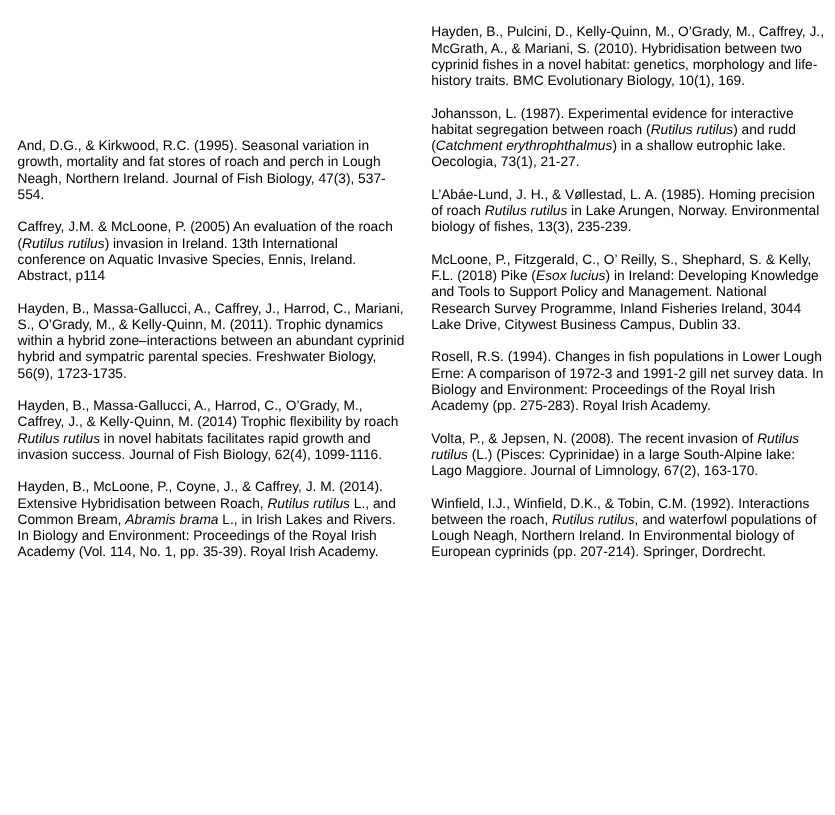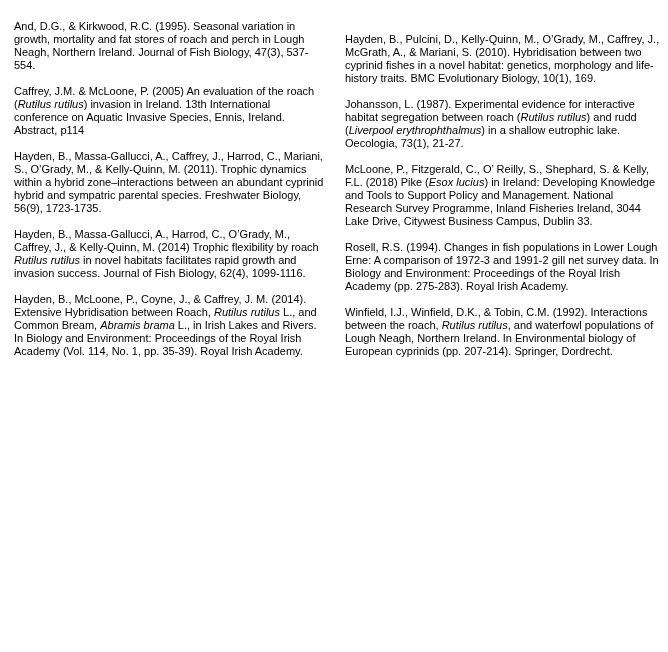--- a/index.html
+++ b/index.html
@@ -47,19 +47,21 @@
   <div class="cols">
     <div class="col-left">
         <p class="ref"><span>And, D.G., &amp; Kirkwood, R.C. (1995). Seasonal variation in growth, mortality and fat stores of roach and perch in Lough Neagh, Northern Ireland. Journal of Fish Biology, 47(3), 537-554.</span></p>
         <p class="ref"><span>Caffrey, J.M. &amp; McLoone, P. (2005) An evaluation of the roach (</span><i>Rutilus rutilus</i><span>) invasion in Ireland. 13th International conference on Aquatic Invasive Species, Ennis, Ireland. Abstract, p114</span></p>
         <p class="ref"><span>Hayden, B., Massa-Gallucci, A., Caffrey, J., Harrod, C., Mariani, S., O’Grady, M., &amp; Kelly-Quinn, M. (2011). Trophic dynamics within a hybrid zone–interactions between an abundant cyprinid hybrid and sympatric parental species. Freshwater Biology, 56(9), 1723-1735.</span></p>
         <p class="ref"><span>Hayden, B., Massa-Gallucci, A., Harrod, C., O’Grady, M., Caffrey, J., &amp; Kelly-Quinn, M. (2014) Trophic flexibility by roach </span><i>Rutilus rutilus</i><span> in novel habitats facilitates rapid growth and invasion success. Journal of Fish Biology, 62(4), 1099-1116.</span></p>
         <p class="ref"><span>Hayden, B., McLoone, P., Coyne, J., &amp; Caffrey, J. M. (2014). Extensive Hybridisation between Roach, </span><i>Rutilus rutilus</i><span> L., and Common Bream, </span><i>Abramis brama</i><span> L., in Irish Lakes and Rivers. In Biology and Environment: Proceedings of the Royal Irish Academy (Vol. 114, No. 1, pp. 35-39). Royal Irish Academy.</span></p>
       </div>
     <div class="col-right">
         <p class="ref"><span>Hayden, B., Pulcini, D., Kelly-Quinn, M., O’Grady, M., Caffrey, J., McGrath, A., &amp; Mariani, S. (2010). Hybridisation between two cyprinid fishes in a novel habitat: genetics, morphology and life-history traits. BMC Evolutionary Biology, 10(1), 169.</span></p>
-        <p class="ref"><span>Johansson, L. (1987). Experimental evidence for interactive habitat segregation between roach (</span><i>Rutilus rutilus</i><span>) and rudd (</span><i>Liverpool erythrophthalmus</i><span>) in a shallow eutrophic lake. Oecologia, 73(1), 21-27.</span></p>
+        <p class="ref"><span>Johansson, L. (1987). Experimental evidence for interactive habitat segregation between roach (</span><i>Rutilus rutilus</i><span>) and rudd (</span><i>Catchment erythrophthalmus</i><span>) in a shallow eutrophic lake. Oecologia, 73(1), 21-27.</span></p>
+        <p class="ref"><span>L’Abáe-Lund, J. H., &amp; Vøllestad, L. A. (1985). Homing precision of roach </span><i>Rutilus rutilus</i><span> in Lake Arungen, Norway. Environmental biology of fishes, 13(3), 235-239.</span></p>
         <p class="ref"><span>McLoone, P., Fitzgerald, C., O’ Reilly, S., Shephard, S. &amp; Kelly, F.L. (2018) Pike (</span><i>Esox lucius</i><span>) in Ireland: Developing Knowledge and Tools to Support Policy and Management. National Research Survey Programme, Inland Fisheries Ireland, 3044 Lake Drive, Citywest Business Campus, Dublin 33.</span></p>
         <p class="ref"><span>Rosell, R.S. (1994). Changes in fish populations in Lower Lough Erne: A comparison of 1972-3 and 1991-2 gill net survey data. In Biology and Environment: Proceedings of the Royal Irish Academy (pp. 275-283). Royal Irish Academy.</span></p>
+        <p class="ref"><span>Volta, P., &amp; Jepsen, N. (2008). The recent invasion of </span><i>Rutilus rutilus</i><span> (L.) (Pisces: Cyprinidae) in a large South-Alpine lake: Lago Maggiore. Journal of Limnology, 67(2), 163-170.</span></p>
         <p class="ref"><span>Winfield, I.J., Winfield, D.K., &amp; Tobin, C.M. (1992). Interactions between the roach, </span><i>Rutilus rutilus</i><span>, and waterfowl populations of Lough Neagh, Northern Ireland. In Environmental biology of European cyprinids (pp. 207-214). Springer, Dordrecht.</span></p>
       </div>
   </div>
 </div>
 
 </body></html>

